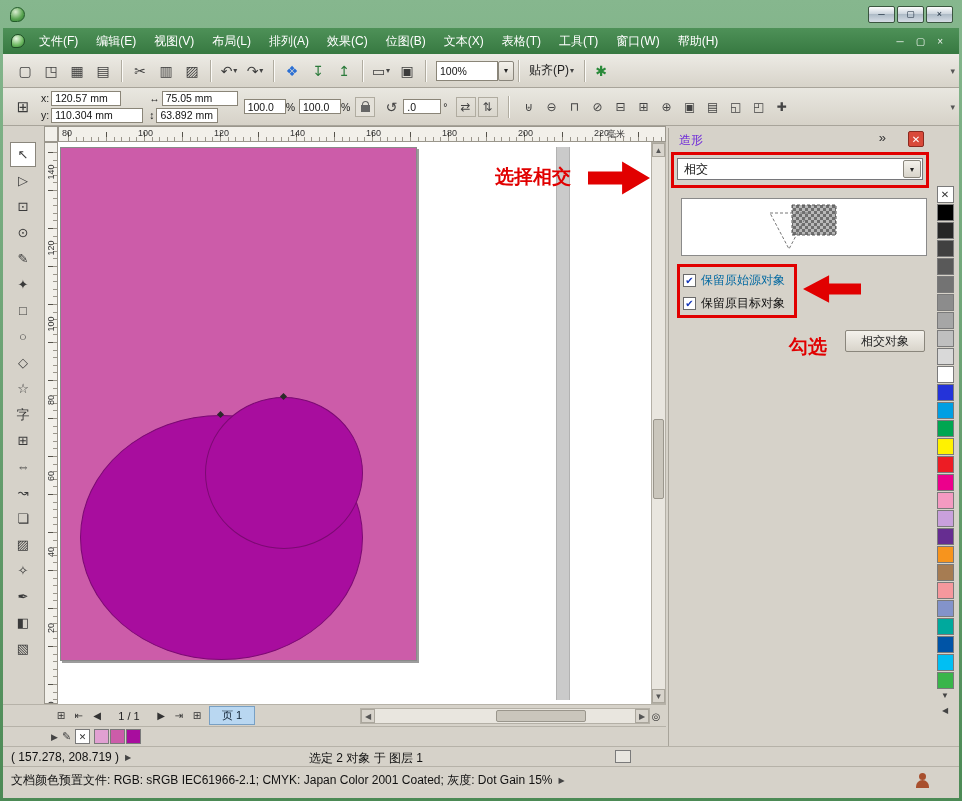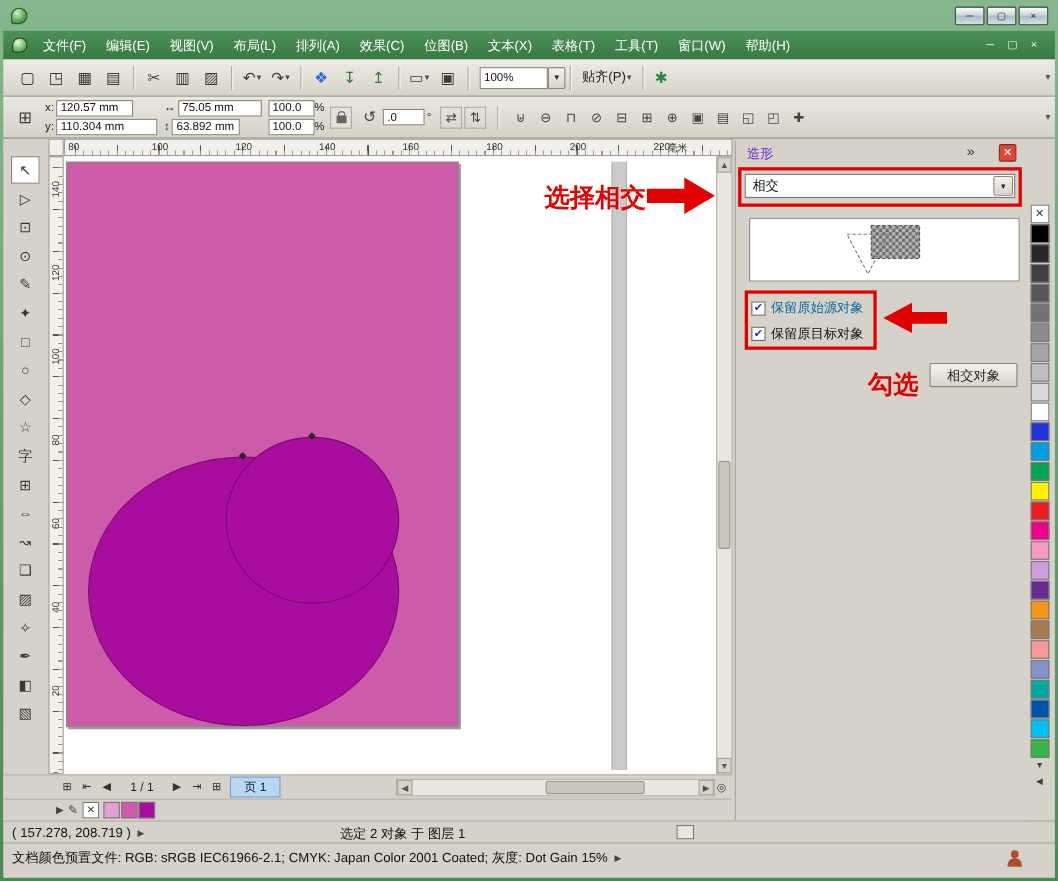--- a/index.html
+++ b/index.html
@@ -23,21 +23,21 @@
   .pbtn { width:20px;height:20px;display:flex;align-items:center;justify-content:center;
           font-size:12px;color:#444;border:1px solid transparent; }
   .ruler { background:#f2f0ea;border:1px solid #9a968c; }
   .rnum { position:absolute;font-size:9px;color:#333; }
   .tool { width:26px;height:25px;display:flex;align-items:center;justify-content:center;
           font-size:13px;color:#3a3a3a;margin:0 auto 1px auto; }
   .tool.sel { background:#fff;border:1px solid #8a867c; }
   .cb { width:13px;height:13px;background:#fff;border:1px solid #6a6a6a;display:flex;
         align-items:center;justify-content:center;font-size:10px;color:#1537b8;flex:none; }
   .red-border { border:3px solid #e10000; }
-  .red-text { color:#e10000;font-weight:bold;font-size:23px;white-space:nowrap; }
+  .red-text { color:#e10000;font-weight:bold;font-size:19px;white-space:nowrap; }
   .arrow-r { clip-path:polygon(0% 32%,55% 32%,55% 4%,100% 50%,55% 96%,55% 68%,0% 68%); background:#e10000; }
   .arrow-l { clip-path:polygon(100% 32%,45% 32%,45% 4%,0% 50%,45% 96%,45% 68%,100% 68%); background:#e10000; }
   .gbtn { background:linear-gradient(#f4f2ec,#d8d4ca);border:1px solid #8a867c;border-radius:2px;
           font-size:12px;color:#222;display:flex;align-items:center;justify-content:center; }
   .sb-btn { background:#d8d4cc;border:1px solid #aaa69c;color:#555;font-size:8px;
             display:flex;align-items:center;justify-content:center; }
   .thumb { background:#cac6bc;border:1px solid #9a968c;border-radius:2px; }
   .navbtn { min-width:16px;height:16px;display:flex;align-items:center;justify-content:center;
             font-size:10px;color:#333; }
   .statusrow { background:#d6d2c9;border-top:1px solid #b6b2a8;position:absolute;left:3px;width:956px; }
@@ -175,21 +175,21 @@
       <div style="display:flex;align-items:center;">
         <span class="plabel">↔</span>
         <div class="input" style="width:76px;">75.05 mm</div>
       </div>
       <div style="display:flex;align-items:center;">
         <span class="plabel">↕</span>
         <div class="input" style="width:62px;">63.892 mm</div>
       </div>
     </div>
     <div style="display:flex;align-items:center;gap:3px;">
-      <div style="display:flex;flex-direction:column;gap:2px;justify-content:space-between;">
+      <div style="display:flex;flex-direction:row;gap:2px;justify-content:space-between;">
         <div style="display:flex;align-items:center;">
           <div class="input" style="width:42px;">100.0</div>
           <span class="plabel">%</span>
         </div>
         <div style="display:flex;align-items:center;">
           <div class="input" style="width:42px;">100.0</div>
           <span class="plabel">%</span>
         </div>
       </div>
       <div class="pbtn" style="border:1px solid #b0aca0;background:#e4e1d9;">

